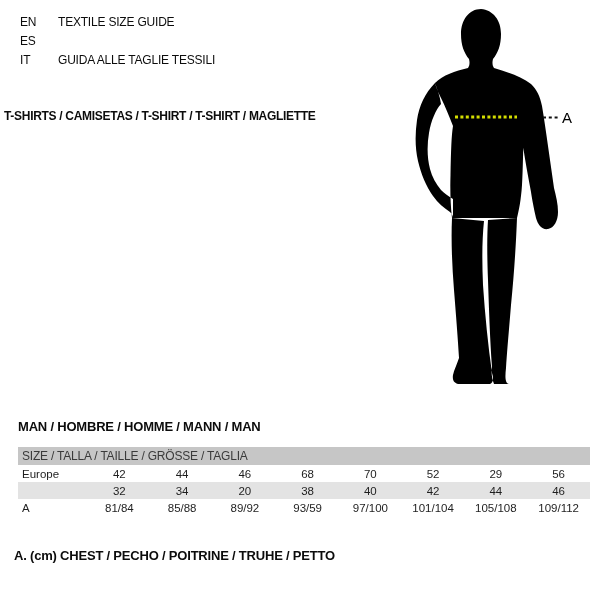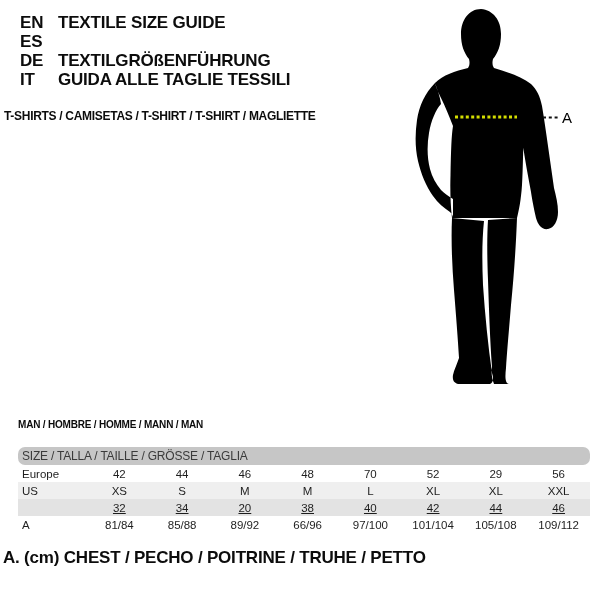--- a/index.html
+++ b/index.html
@@ -4,53 +4,49 @@
 <style>
   html,body { margin:0; padding:0; }
   body {
     width:600px; height:600px; position:relative; overflow:hidden;
     background:#ffffff;
     font-family:"Liberation Sans", sans-serif;
     color:#0c0c0c;
   }
   
   .lang-block { position:absolute; left:20px; top:13px; }
-  .lang-row { display:flex; line-height:19px; font-size:17px; font-weight:700; letter-spacing:-0.2px;align-items:flex-end; }
+  .lang-row { display:flex; line-height:19px; font-size:12px; font-weight:400; letter-spacing:-0.2px;align-items:flex-end; }
   .lang-code { width:38px; flex:0 0 38px; }
   
   .categories { position:absolute; left:4px; top:107px; font-size:12px; font-weight:700; line-height:19px; letter-spacing:-0.3px; white-space:nowrap; }
   
   .figure-wrap { position:absolute; left:395px; top:0; width:205px; height:400px; }
   
-  .section-title { position:absolute; left:18px; top:419px; font-size:10px; font-weight:700; letter-spacing:-0.2px; }
+  .section-title { position:absolute; left:18px; top:419px; font-size:13px; font-weight:700; letter-spacing:-0.2px; }
   
   .size-table { position:absolute; left:18px; top:447px; width:572px; border-collapse:collapse; table-layout:fixed; font-size:11.5px; color:#1e1e1e; }
   .size-table th {
     text-align:left; font-weight:400; font-size:12px; color:#3a3a3a;
-    height:16px; padding:1px 0 1px 4px; letter-spacing:-0.2px;border-radius:7px;
+    height:16px; padding:1px 0 1px 4px; letter-spacing:-0.2px;
   }
   .size-table td { height:17px; padding:0; text-align:center; font-weight:400; }
   .size-table td.row-label { text-align:left; padding-left:4px; }
   
-  .footnote { position:absolute; left:3px; top:548px; font-size:17px; font-weight:700; letter-spacing:-0.2px; }
+  .footnote { position:absolute; left:14px; top:548px; font-size:13px; font-weight:700; letter-spacing:-0.2px; }
 </style>
 </head>
 <body>
 
 <div class="lang-block" id="lang-block">
     <div class="lang-row">
       <span class="lang-code">EN</span>
       <span>TEXTILE SIZE GUIDE</span>
     </div>
     <div class="lang-row">
       <span class="lang-code">ES</span>
-    </div>
-    <div class="lang-row">
-      <span class="lang-code">DE</span>
-      <span>TEXTILGRÖßENFÜHRUNG</span>
     </div>
     <div class="lang-row">
       <span class="lang-code">IT</span>
       <span>GUIDA ALLE TAGLIE TESSILI</span>
     </div>
   </div>
 
 <div class="categories">
   <div>T-SHIRTS / CAMISETAS / T-SHIRT / T-SHIRT / MAGLIETTE</div>
 </div>
@@ -101,54 +97,43 @@
     <tr>
       <th colspan="9" id="size-header" style="background: rgb(198, 198, 198);">SIZE / TALLA / TAILLE / GRÖSSE / TAGLIA</th>
     </tr>
   </thead>
   <tbody id="size-body">
       <tr style="background: rgb(255, 255, 255);">
         <td class="row-label">Europe</td>
         <td>42</td>
         <td>44</td>
         <td>46</td>
-        <td>48</td>
+        <td>68</td>
         <td>70</td>
         <td>52</td>
         <td>29</td>
         <td>56</td>
       </tr>
-      <tr style="background: rgb(239, 239, 239);">
-        <td class="row-label">US</td>
-        <td>XS</td>
-        <td>S</td>
-        <td>M</td>
-        <td>M</td>
-        <td>L</td>
-        <td>XL</td>
-        <td>XL</td>
-        <td>XXL</td>
-      </tr>
-      <tr style="background: rgb(227, 227, 227); text-decoration: underline;">
+      <tr style="background: rgb(227, 227, 227);">
         <td class="row-label"></td>
         <td>32</td>
         <td>34</td>
         <td>20</td>
         <td>38</td>
         <td>40</td>
         <td>42</td>
         <td>44</td>
         <td>46</td>
       </tr>
       <tr style="background: rgb(255, 255, 255);">
         <td class="row-label">A</td>
         <td>81/84</td>
         <td>85/88</td>
         <td>89/92</td>
-        <td>66/96</td>
+        <td>93/59</td>
         <td>97/100</td>
         <td>101/104</td>
         <td>105/108</td>
         <td>109/112</td>
       </tr>
     </tbody>
 </table>
 
 <div class="footnote">A. (cm) CHEST / PECHO / POITRINE / TRUHE / PETTO</div>
 

